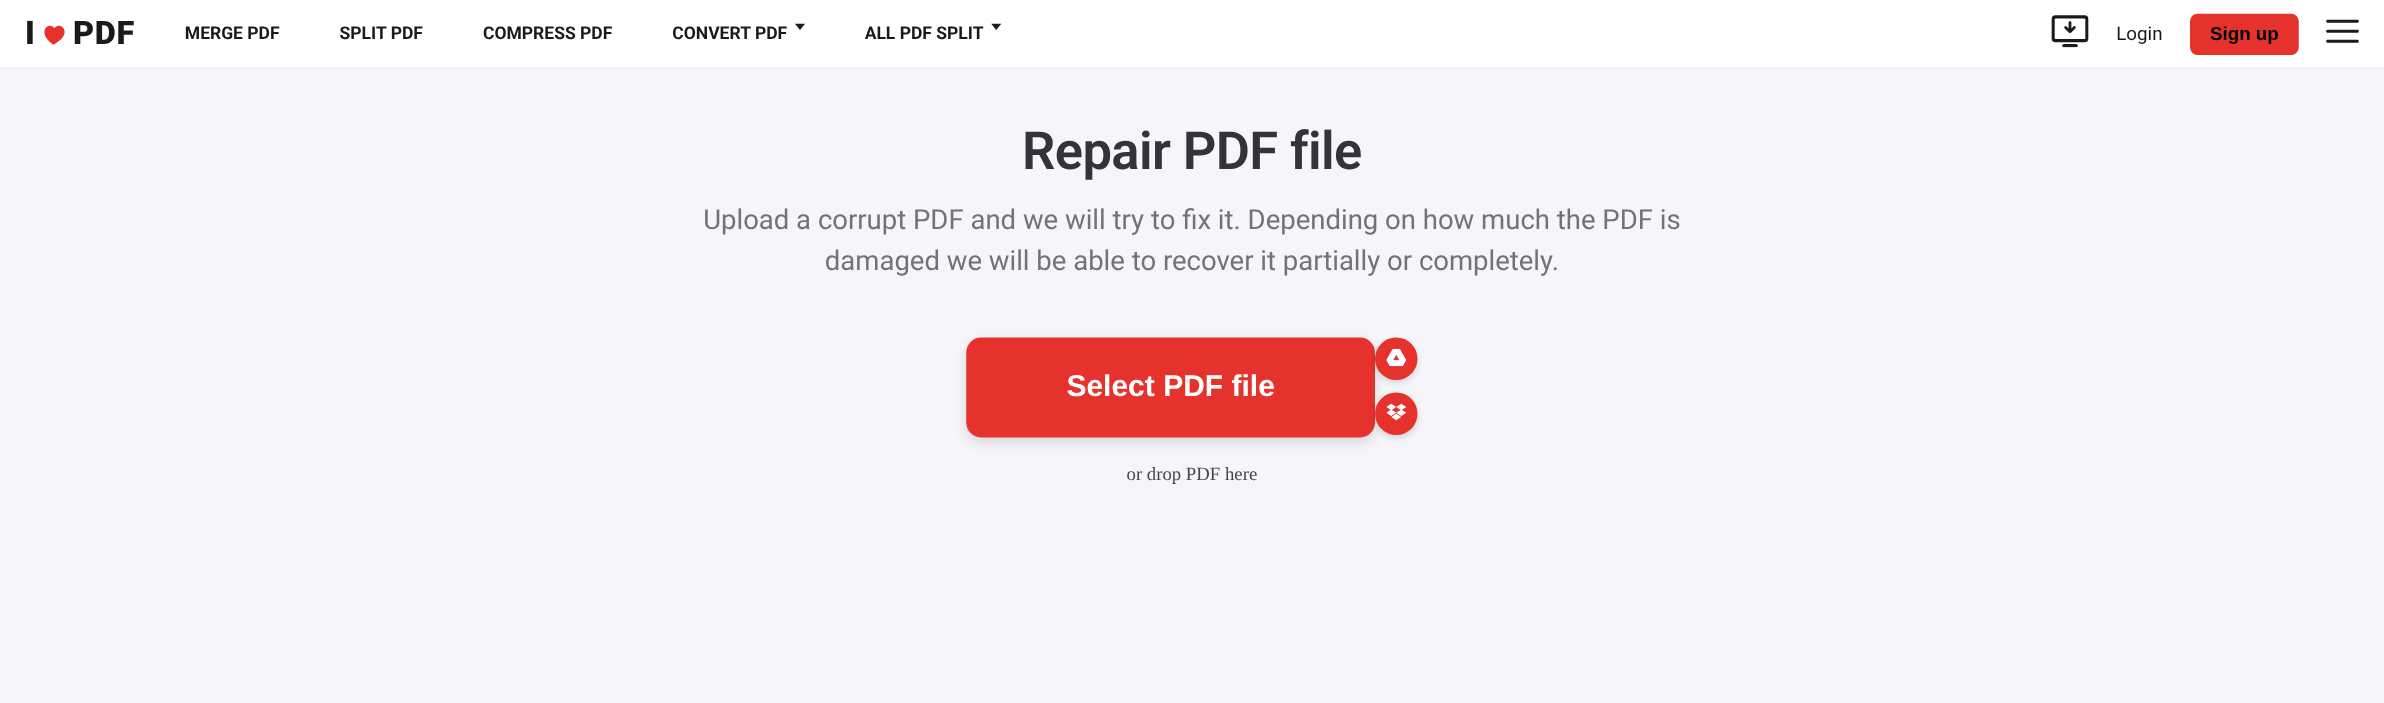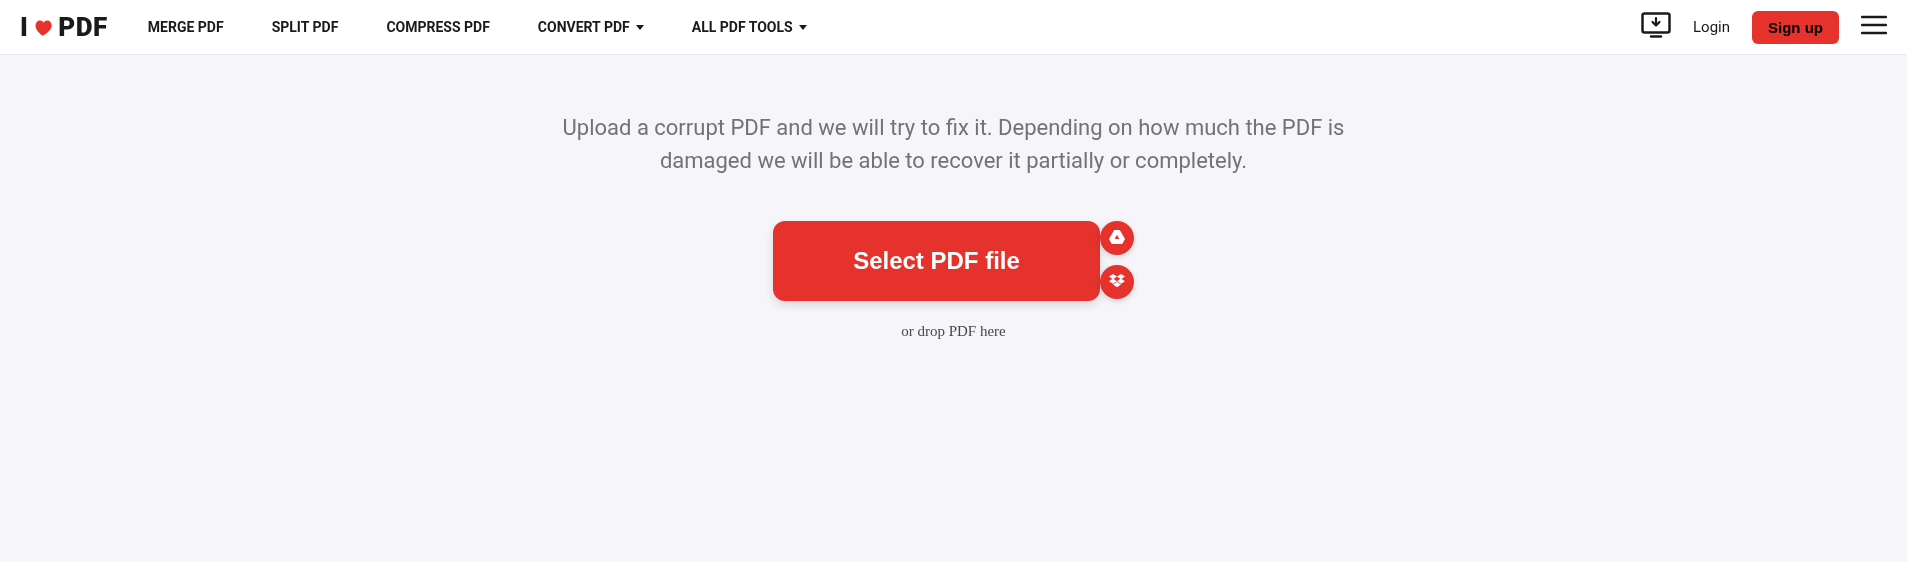--- a/index.html
+++ b/index.html
@@ -26,21 +26,20 @@
 .logo-heart { color: #e5322d; margin: 0 2px; transform: translateY(1px); }
 .logo-heart svg { display: block; }
 
 .nav { display: flex; gap: 48px; }
 .nav-item {
   font-size: 14px;
   font-weight: 700;
   color: #1a1a1a;
   cursor: pointer;
   display: flex;
-  align-items: center;
   gap: 6px;
 }
 .nav-item .tri {
   width: 0; height: 0;
   border-left: 4px solid transparent;
   border-right: 4px solid transparent;
   border-top: 5px solid #1a1a1a;
 }
 
 .header-right {
@@ -139,21 +138,21 @@
         <span>SPLIT PDF</span>
       </div>
     <div class="nav-item">
         <span>COMPRESS PDF</span>
       </div>
     <div class="nav-item">
       <span>CONVERT PDF</span>
       <span class="tri"></span>
     </div>
     <div class="nav-item">
-      <span>ALL PDF TOOLS</span>
+      <span>ALL PDF SPLIT</span>
       <span class="tri"></span>
     </div>
   </nav>
 
   <div class="header-right">
     <span class="desktop-icon">
       <svg width="30" height="26" viewBox="0 0 30 26" fill="none">
         <rect x="1.5" y="1.5" width="27" height="19" rx="2" stroke="#1a1a1a" stroke-width="2.5"></rect>
         <line x1="10" y1="24.5" x2="20" y2="24.5" stroke="#1a1a1a" stroke-width="2.5" stroke-linecap="round"></line>
         <path d="M15 6 L15 13 M11.5 10 L15 13.5 L18.5 10" stroke="#1a1a1a" stroke-width="2.2" fill="none" stroke-linecap="round" stroke-linejoin="round"></path>
@@ -165,20 +164,21 @@
       <svg width="26" height="20" viewBox="0 0 26 20">
         <line x1="1" y1="2" x2="25" y2="2" stroke="#1a1a1a" stroke-width="2.5" stroke-linecap="round"></line>
         <line x1="1" y1="10" x2="25" y2="10" stroke="#1a1a1a" stroke-width="2.5" stroke-linecap="round"></line>
         <line x1="1" y1="18" x2="25" y2="18" stroke="#1a1a1a" stroke-width="2.5" stroke-linecap="round"></line>
       </svg>
     </span>
   </div>
 </header>
 
 <main class="main">
+  <h1 class="title">Repair PDF file</h1>
   <p class="subtitle">Upload a corrupt PDF and we will try to fix it. Depending on how much the PDF is damaged we will be able to recover it partially or completely.</p>
 
   <div class="upload-row">
     <button class="select-btn">Select PDF file</button>
     <div class="mini-btns">
       <div class="mini-btn">
         <span>
           <svg width="16" height="14" viewBox="0 0 16 14">
               <path d="M5.2 0 L10.8 0 L16 9 L10.4 9 Z M0 9 L5.2 0 L8 4.8 L2.8 14 Z M2.8 14 L5.4 9 L16 9 L13.2 14 Z" fill="#fff"></path>
             </svg>

